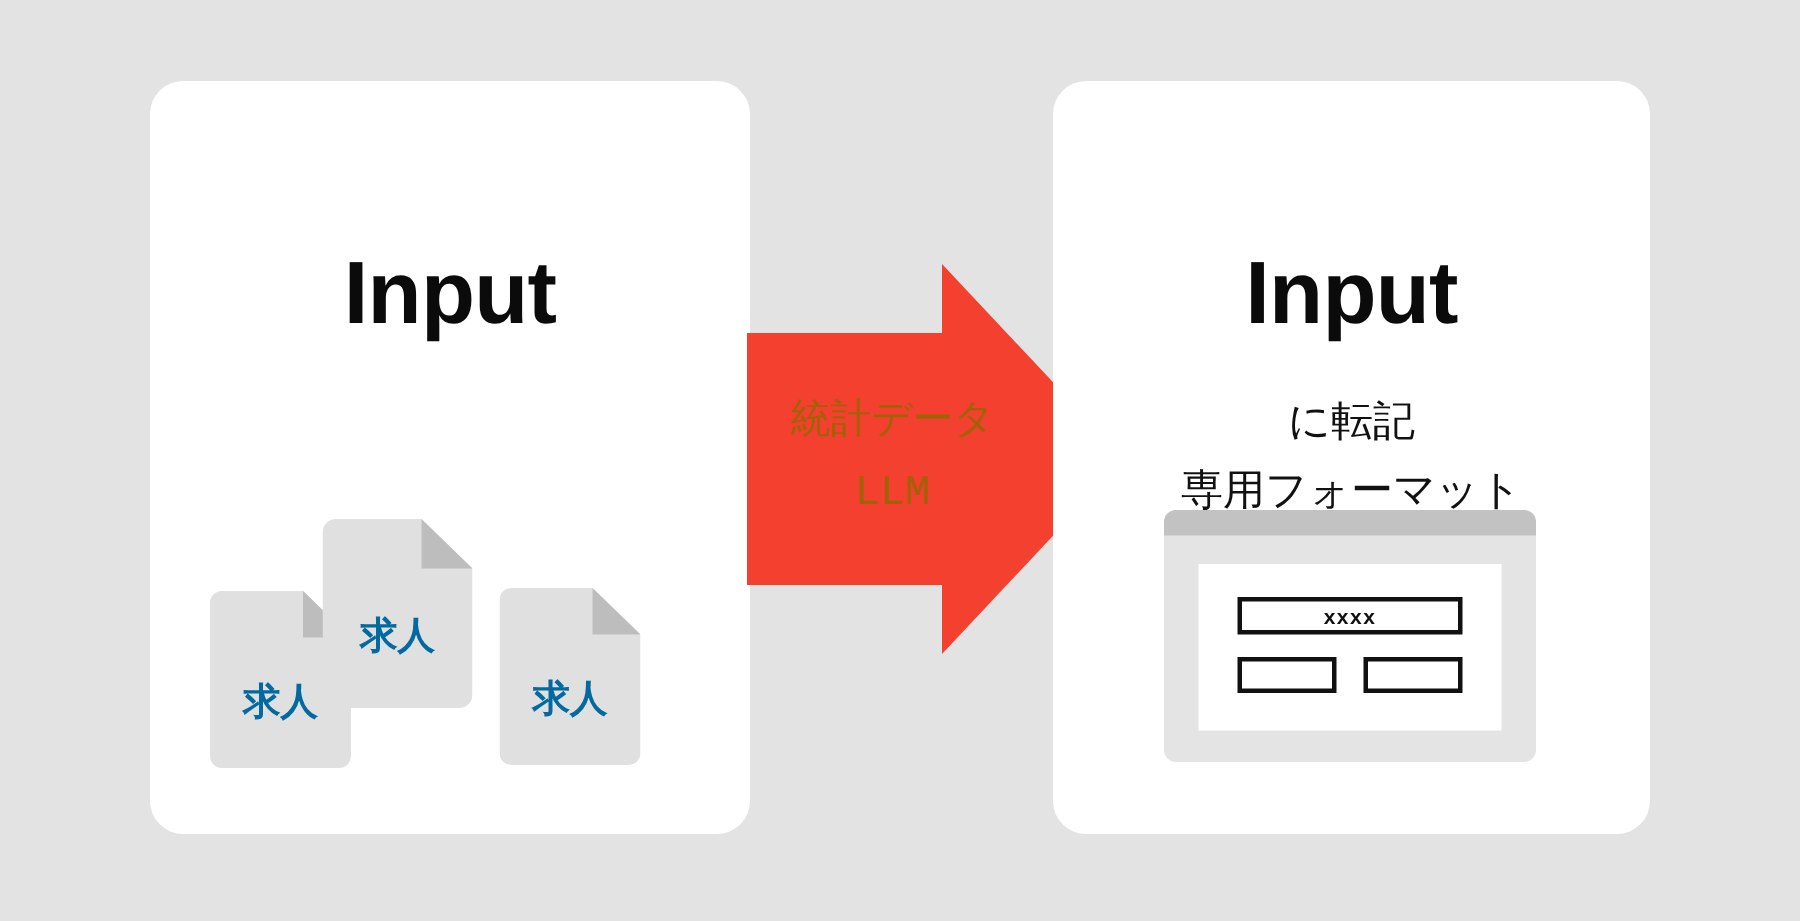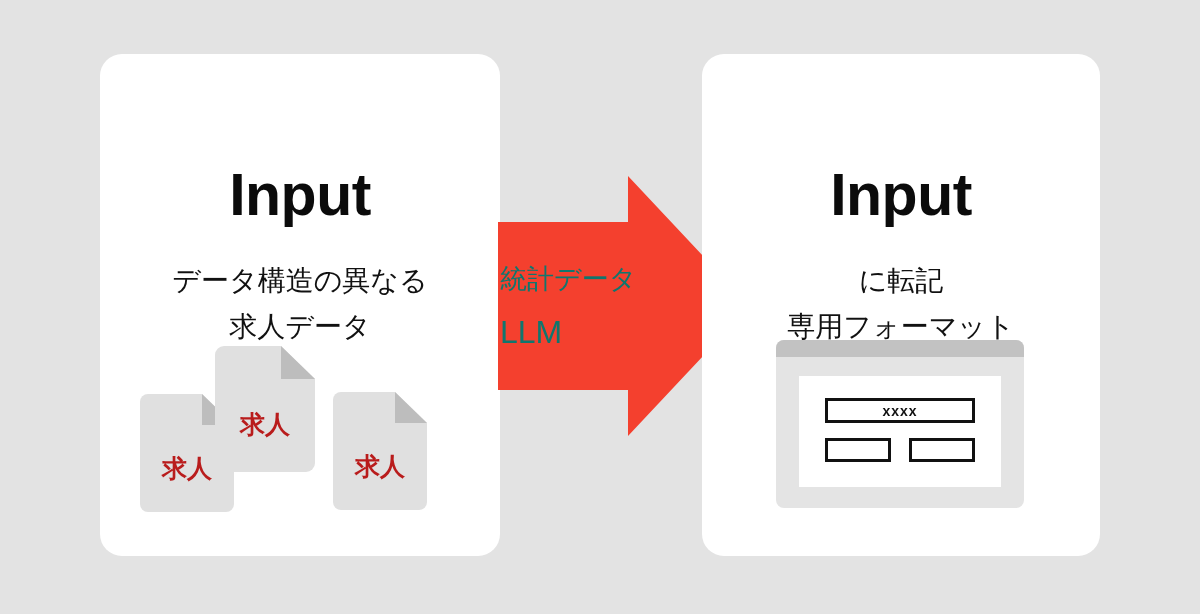--- a/index.html
+++ b/index.html
@@ -66,46 +66,46 @@
     position: absolute;
   }
   .doc svg { display: block; }
   .doc-label {
     position: absolute;
     left: 0;
     width: 100%;
     text-align: center;
     font-size: 25px;
     font-weight: bold;
-    color: #b91c1c;
+    color: #0369a1;
     line-height: 1;
   }
   #doc-left   { left: 40px;  top: 340px; }
   #doc-center { left: 115px; top: 292px; }
   #doc-right  { left: 233px; top: 338px; }
 
   
   #arrow {
     position: absolute;
     left: 498px;
     top: 176px;
     width: 252px;
     height: 260px;
   }
   #arrow svg { display: block; }
   .arrow-text {
     position: absolute;
     left: 2px;
     width: 190px;
-    text-align: left;
-    color: #0f766e;
+    text-align: center;
+    color: #a16207;
     line-height: 1;
   }
   #arrow-label-1 { top: 90px;  font-size: 27px; }
-  #arrow-label-2 { top: 140px; font-size: 32px; }
+  #arrow-label-2 { top: 140px; font-size: 28px; font-family: Liberation Mono, monospace; }
 
   
   #window-mock {
     position: absolute;
     left: 74px;
     top: 286px;
     width: 248px;
     height: 168px;
     background: #e4e4e4;
     border-radius: 8px;
@@ -150,24 +150,20 @@
 </style>
 </head>
 <body>
 
 <div id="stage">
 
   <div class="card" id="input-card">
 
     <div class="card-title">Input</div>
 
-    <div class="card-sub">
-      <div>データ構造の異なる</div>
-      <div>求人データ</div>
-    </div>
 
     <div class="docs">
 
       <div class="doc" id="doc-left">
         <svg width="94" height="118" viewBox="0 0 94 118">
           <path d="M8 0 H62 L94 31 V110 a8 8 0 0 1 -8 8 H8 a8 8 0 0 1 -8 -8 V8 a8 8 0 0 1 8 -8 Z" fill="#e0e0e0"></path>
           <path d="M62 0 L94 31 H62 Z" fill="#bdbdbd"></path>
         </svg>
         <div class="doc-label" style="top:62px;">求人</div>
       </div>

